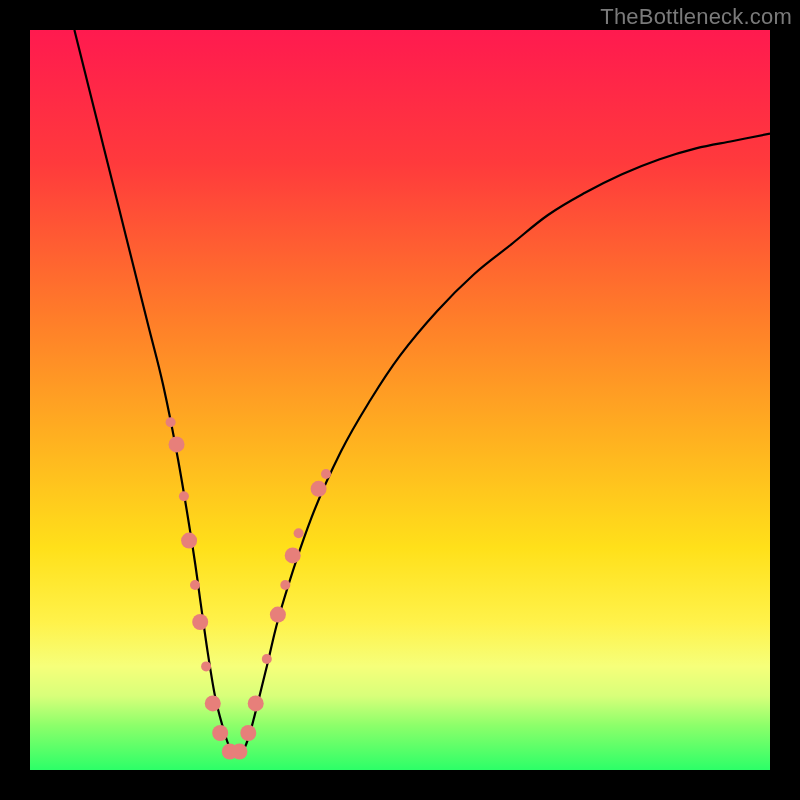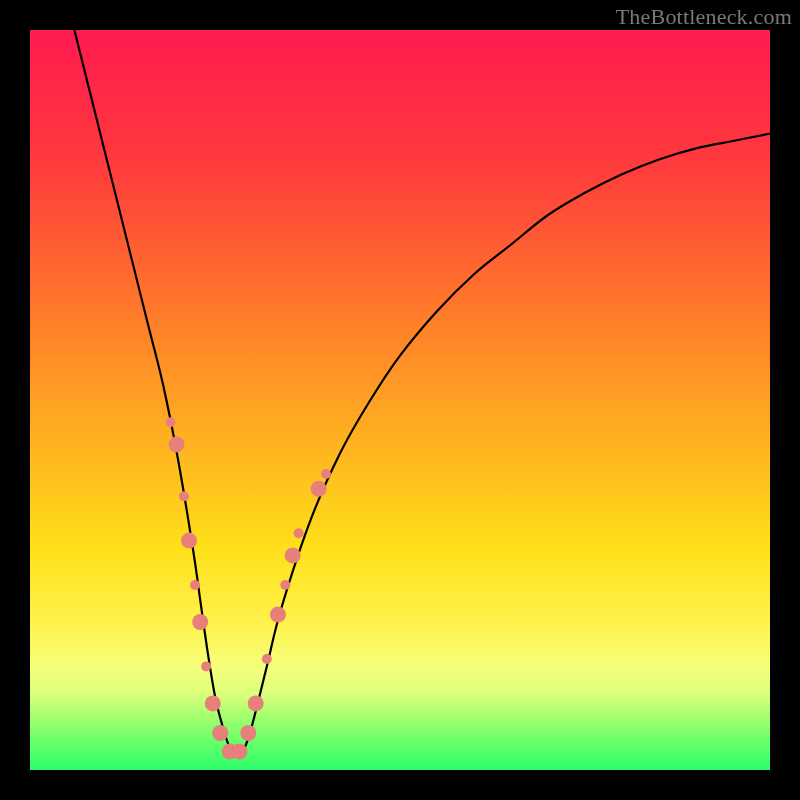--- a/index.html
+++ b/index.html
@@ -26,21 +26,20 @@
     height: 740px;
   }
   .watermark {
     position: absolute;
     top: 4px;
     right: 8px;
     color: #7a7a7a;
     font-size: 22px;
     font-weight: 500;
     letter-spacing: 0.2px;
-    font-family: Liberation Serif, serif;
   }
 </style>
 </head>
 <body>
 
 <div class="frame">
   <div class="watermark">TheBottleneck.com</div>
   <svg class="plot" viewBox="0 0 740 740" preserveAspectRatio="none">
     <defs>
       <linearGradient id="bg-grad" x1="0" y1="0" x2="0" y2="1">

